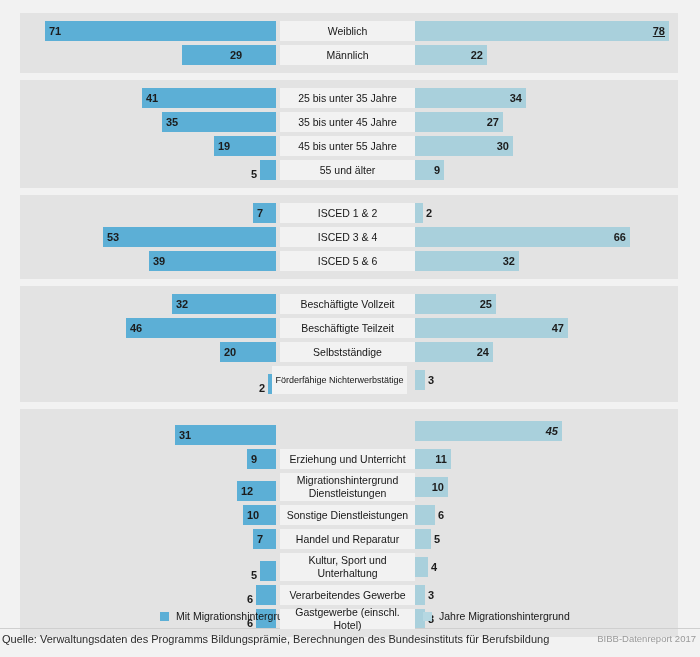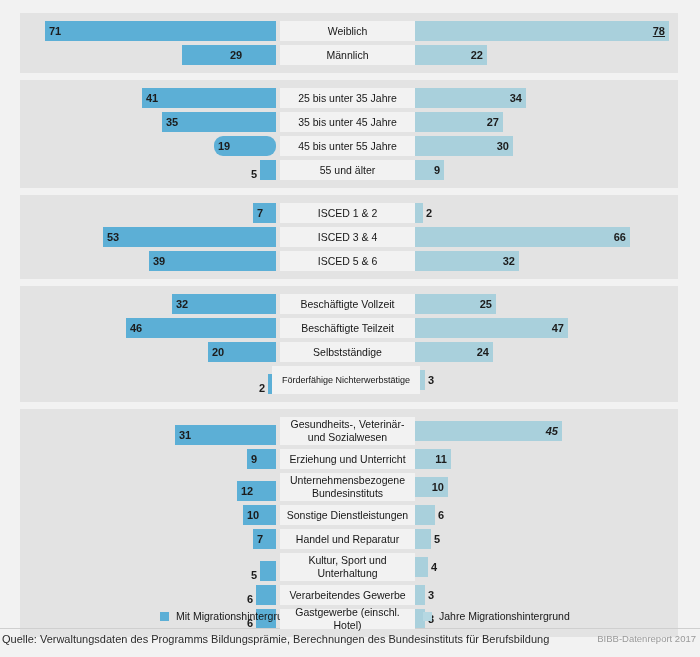--- a/index.html
+++ b/index.html
@@ -173,21 +173,21 @@
           </div>
           <div class="center-col">
             <span>35 bis unter 45 Jahre</span>
           </div>
           <div class="right-track">
             <div class="bar bar-right" style="width: 88px;">27</div>
           </div>
         </div>
         <div class="row">
           <div class="left-track">
-            <div class="bar bar-left" style="width: 62px; border-radius: 9px;">19</div>
+            <div class="bar bar-left" style="width: 62px;">19</div>
           </div>
           <div class="center-col">
             <span>45 bis unter 55 Jahre</span>
           </div>
           <div class="right-track">
             <div class="bar bar-right" style="width: 98px;">30</div>
           </div>
         </div>
         <div class="row">
           <div class="left-track">
@@ -256,72 +256,69 @@
           </div>
           <div class="center-col">
             <span>Beschäftigte Teilzeit</span>
           </div>
           <div class="right-track">
             <div class="bar bar-right" style="width: 153px;">47</div>
           </div>
         </div>
         <div class="row">
           <div class="left-track">
-            <div class="bar bar-left" style="width: 68px;">20</div>
+            <div class="bar bar-left" style="width: 56px;">20</div>
           </div>
           <div class="center-col">
             <span>Selbstständige</span>
           </div>
           <div class="right-track">
             <div class="bar bar-right" style="width: 78px;">24</div>
           </div>
         </div>
         <div class="row tall">
           <div class="left-track">
             <span class="val-out-left">2</span>
             <div class="bar bar-left tiny" style="width: 8px;"></div>
           </div>
-          <div class="center-col" style="font-size: 9px; left: 252px; width: 148px;">
+          <div class="center-col" style="font-size: 9px; left: 252px; width: 135px;">
             <span>Förderfähige Nichterwerbstätige</span>
           </div>
           <div class="right-track">
             <div class="bar bar-right tiny" style="width: 10px;"></div>
             <span class="val-out-right">3</span>
           </div>
         </div>
       </div>
       <div class="group">
         <div class="row tall">
           <div class="left-track">
             <div class="bar bar-left" style="width: 101px;">31</div>
           </div>
-          <div class="center-col">
-            <span>Gesundheits-, Veterinär- und Sozialwesen</span>
-          </div>
           <div class="right-track">
             <div class="bar bar-right" style="width: 147px; font-style: italic;">45</div>
           </div>
         </div>
         <div class="row">
           <div class="left-track">
             <div class="bar bar-left" style="width: 29px;">9</div>
           </div>
           <div class="center-col">
             <span>Erziehung und Unterricht</span>
           </div>
           <div class="right-track">
             <div class="bar bar-right" style="width: 36px;">11</div>
           </div>
         </div>
         <div class="row tall">
           <div class="left-track">
             <div class="bar bar-left" style="width: 39px;">12</div>
           </div>
           <div class="center-col">
-            <span>Unternehmensbezogene Bundesinstituts</span>
+            <span>Migrationshintergrund Dienstleistungen</span>
           </div>
           <div class="right-track">
             <div class="bar bar-right" style="width: 33px;">10</div>
           </div>
         </div>
         <div class="row">
           <div class="left-track">
             <div class="bar bar-left" style="width: 33px;">10</div>
           </div>
           <div class="center-col">

